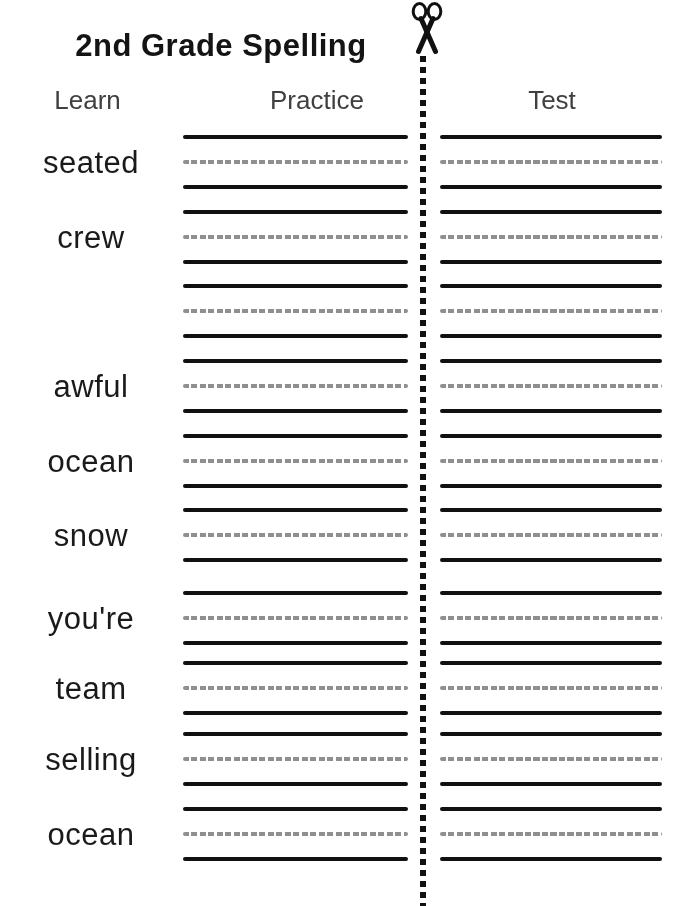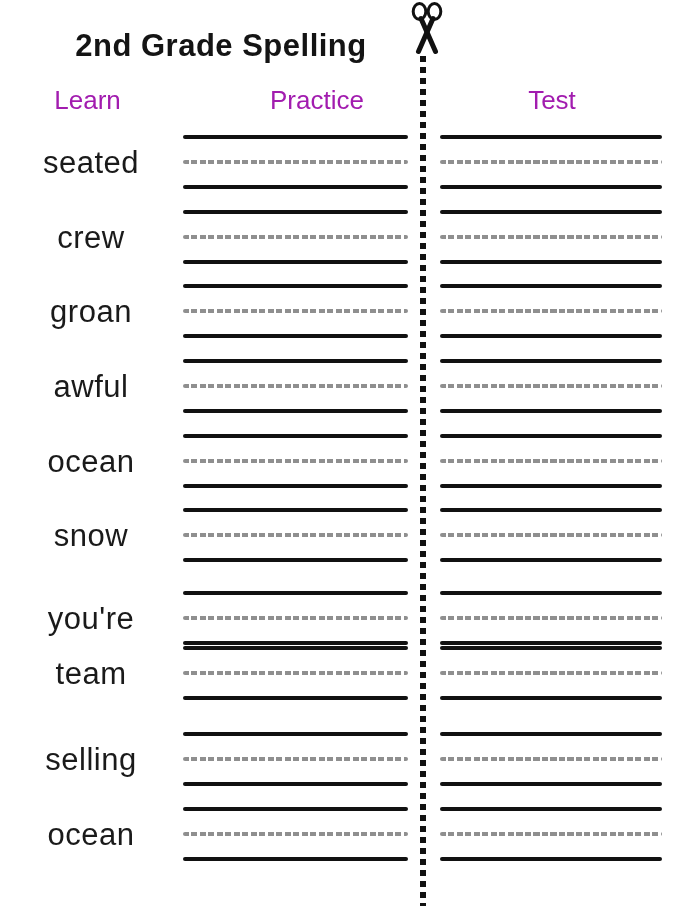--- a/index.html
+++ b/index.html
@@ -8,21 +8,21 @@
     font-family:"Liberation Sans", sans-serif; overflow:hidden;
     --ink:#111111; --dash:#8f8f8f;
   }
   .title {
     position:absolute; top:28px; left:36px; width:370px; margin:0;
     text-align:center; font-size:31px; font-weight:700; letter-spacing:0.5px;
     color:#141414; white-space:nowrap;
   }
   .col-header {
     position:absolute; top:85px; height:30px; line-height:30px;
-    text-align:center; font-size:26px; color:#a21caf; white-space:nowrap;
+    text-align:center; font-size:26px; color:#404040; white-space:nowrap;
   }
   .col-header.learn    { left:15px;  width:145px; }
   .col-header.practice { left:227px; width:180px; }
   .col-header.test     { left:441px; width:222px; }
 
   .scissors { position:absolute; left:409px; top:2px; width:36px; height:53px; color:var(--ink); }
 
   .cutline {
     position:absolute; left:420px; top:56px; width:6px; height:850px;
     background:repeating-linear-gradient(180deg, var(--ink) 0 6px, transparent 6px 11px);
@@ -92,21 +92,20 @@
       <div class="ln dashed"></div>
       <div class="ln solid bottom"></div>
     </div>
     <div class="lines test-lines">
       <div class="ln solid top"></div>
       <div class="ln dashed"></div>
       <div class="ln solid bottom"></div>
     </div>
   </div>
       <div class="row" style="top: 149.32px;">
-    <div class="word">groan</div>
     <div class="lines practice-lines">
       <div class="ln solid top"></div>
       <div class="ln dashed"></div>
       <div class="ln solid bottom"></div>
     </div>
     <div class="lines test-lines">
       <div class="ln solid top"></div>
       <div class="ln dashed"></div>
       <div class="ln solid bottom"></div>
     </div>
@@ -156,21 +155,21 @@
       <div class="ln solid top"></div>
       <div class="ln dashed"></div>
       <div class="ln solid bottom"></div>
     </div>
     <div class="lines test-lines">
       <div class="ln solid top"></div>
       <div class="ln dashed"></div>
       <div class="ln solid bottom"></div>
     </div>
   </div>
-      <div class="row" style="top: 511px;">
+      <div class="row" style="top: 526px;">
     <div class="word">team</div>
     <div class="lines practice-lines">
       <div class="ln solid top"></div>
       <div class="ln dashed"></div>
       <div class="ln solid bottom"></div>
     </div>
     <div class="lines test-lines">
       <div class="ln solid top"></div>
       <div class="ln dashed"></div>
       <div class="ln solid bottom"></div>

